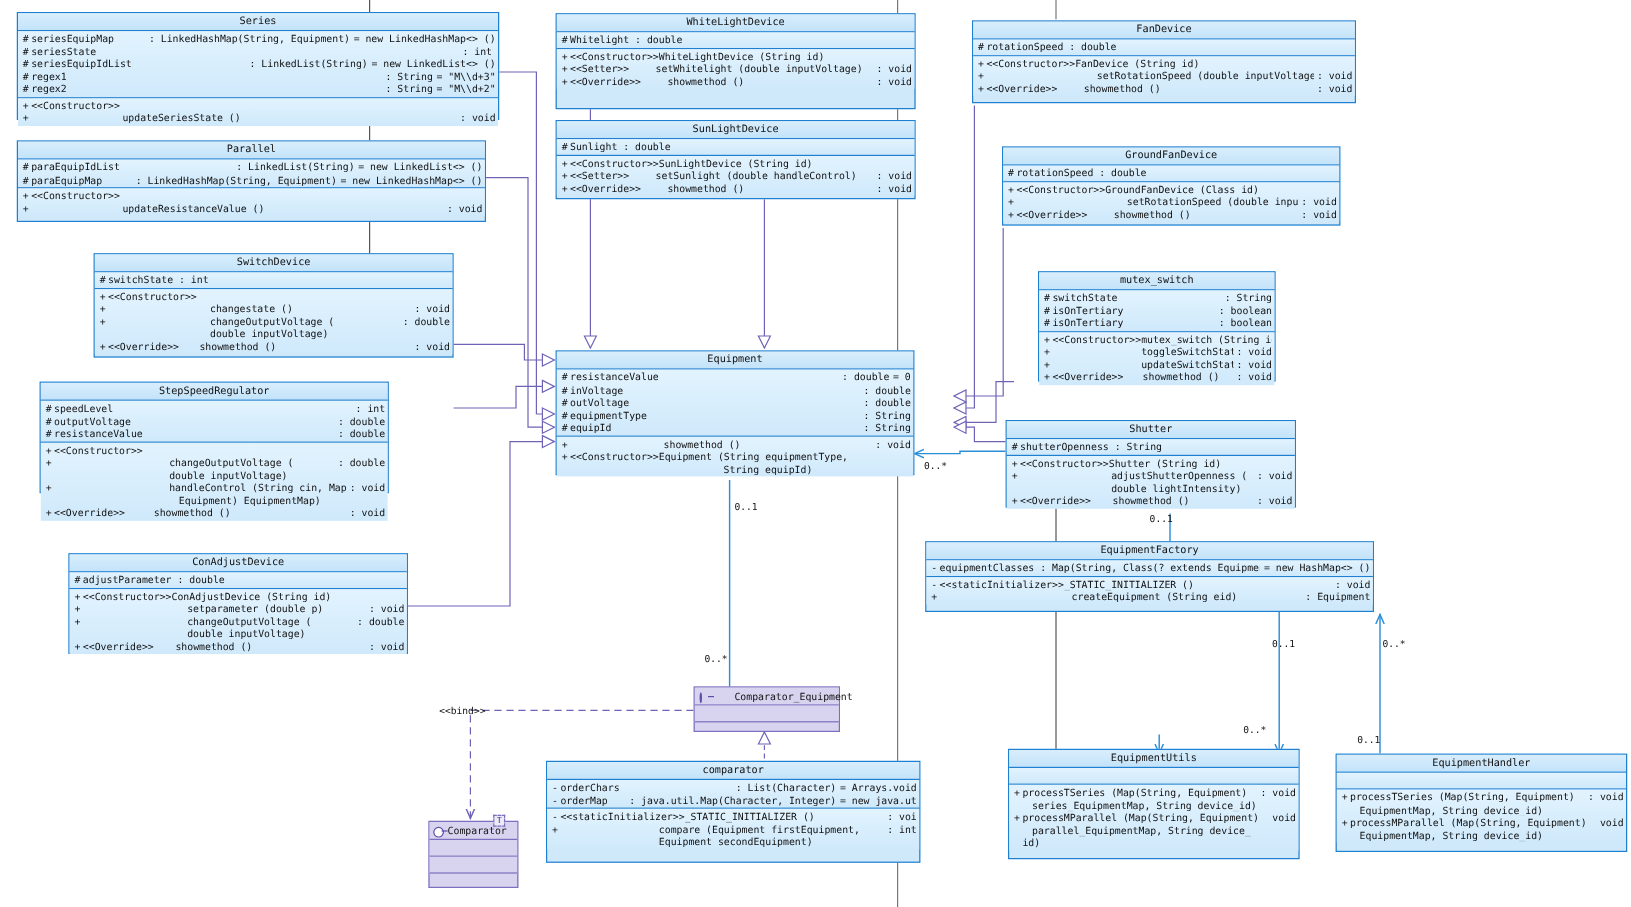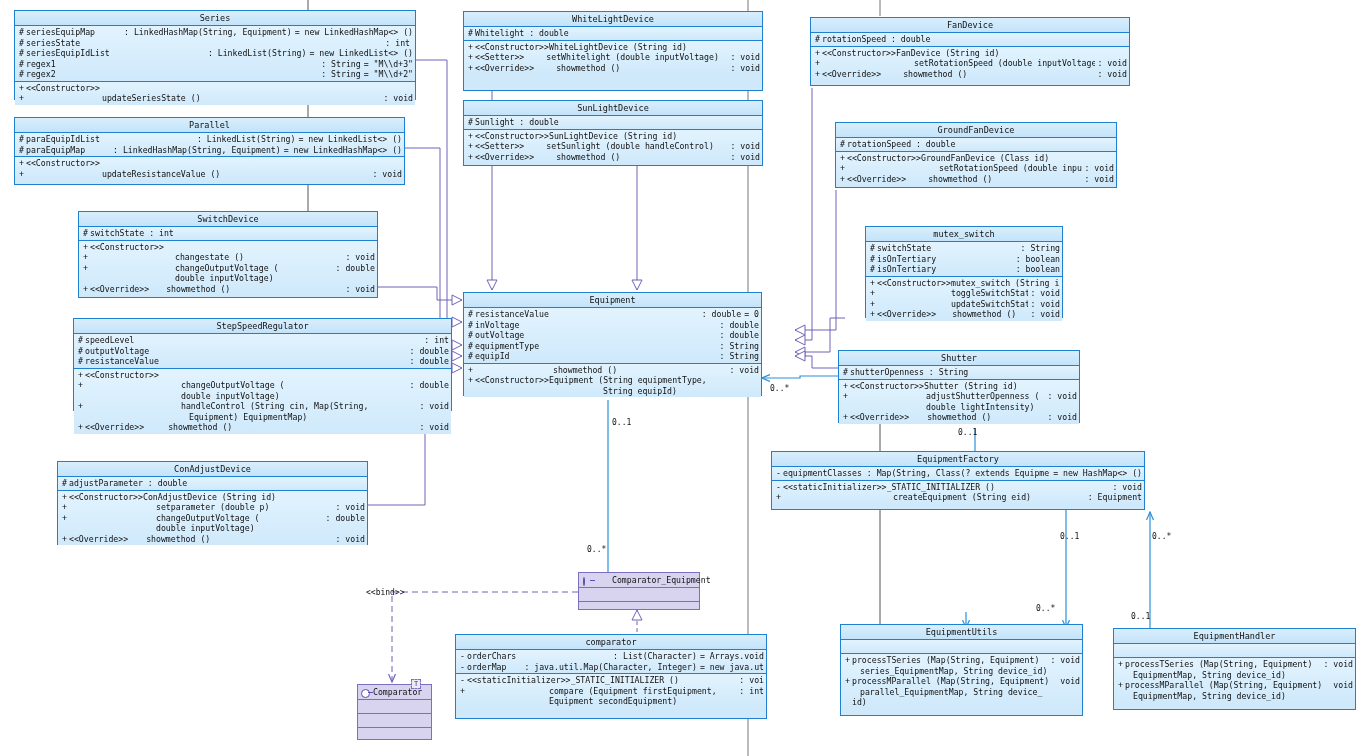--- a/index.html
+++ b/index.html
@@ -154,38 +154,38 @@
     </div>
     <div class="sec">
       <div class="row"><span class="vis">+</span><span class="ster">&lt;&lt;Constructor&gt;&gt;</span><span class="nm">&nbsp;</span></div>
       <div class="row"><span class="vis">+</span><span class="nm" style="padding-left:85px">changestate ()</span><span class="ty">: void</span></div>
       <div class="row"><span class="vis">+</span><span class="nm" style="padding-left:85px">changeOutputVoltage (</span><span class="ty">: double</span></div>
       <div class="row"><span class="vis"></span><span class="nm" style="padding-left:85px">double inputVoltage)</span></div>
       <div class="row"><span class="vis">+</span><span class="ster">&lt;&lt;Override&gt;&gt;</span><span class="nm" style="padding-left:17px">showmethod ()</span><span class="ty">: void</span></div>
     </div>
   </div>
 
-  <div class="uml" style="left:33px;top:318px;width:379px;height:93px;margin-left:40px;">
+  <div class="uml" style="left:33px;top:318px;width:291px;height:93px;">
     <div class="hdr">StepSpeedRegulator</div>
     <div class="sec">
       <div class="row"><span class="vis">#</span><span class="nm">speedLevel</span><span class="ty">: int</span></div>
       <div class="row"><span class="vis">#</span><span class="nm">outputVoltage</span><span class="ty">: double</span></div>
       <div class="row"><span class="vis">#</span><span class="nm">resistanceValue</span><span class="ty">: double</span></div>
     </div>
     <div class="sec">
       <div class="row"><span class="vis">+</span><span class="ster">&lt;&lt;Constructor&gt;&gt;</span><span class="nm">&nbsp;</span></div>
       <div class="row"><span class="vis">+</span><span class="nm" style="padding-left:96px">changeOutputVoltage (</span><span class="ty">: double</span></div>
       <div class="row"><span class="vis"></span><span class="nm" style="padding-left:96px">double inputVoltage)</span></div>
       <div class="row"><span class="vis">+</span><span class="nm" style="padding-left:96px">handleControl (String cin, Map(String,</span><span class="ty">: void</span></div>
       <div class="row"><span class="vis"></span><span class="nm" style="padding-left:104px">Equipment) EquipmentMap)</span></div>
       <div class="row"><span class="vis">+</span><span class="ster">&lt;&lt;Override&gt;&gt;</span><span class="nm" style="padding-left:24px">showmethod ()</span><span class="ty">: void</span></div>
     </div>
   </div>
 
-  <div class="uml" style="left:57px;top:461px;width:311px;height:84px;">
+  <div class="uml" style="left:57px;top:461px;width:283px;height:84px;">
     <div class="hdr">ConAdjustDevice</div>
     <div class="sec">
       <div class="row"><span class="vis">#</span><span class="nm">adjustParameter : double</span></div>
     </div>
     <div class="sec">
       <div class="row"><span class="vis">+</span><span class="ster">&lt;&lt;Constructor&gt;&gt;</span><span class="nm">ConAdjustDevice (String id)</span></div>
       <div class="row"><span class="vis">+</span><span class="nm" style="padding-left:87px">setparameter (double p)</span><span class="ty">: void</span></div>
       <div class="row"><span class="vis">+</span><span class="nm" style="padding-left:87px">changeOutputVoltage (</span><span class="ty">: double</span></div>
       <div class="row"><span class="vis"></span><span class="nm" style="padding-left:87px">double inputVoltage)</span></div>
       <div class="row"><span class="vis">+</span><span class="ster">&lt;&lt;Override&gt;&gt;</span><span class="nm" style="padding-left:18px">showmethod ()</span><span class="ty">: void</span></div>

